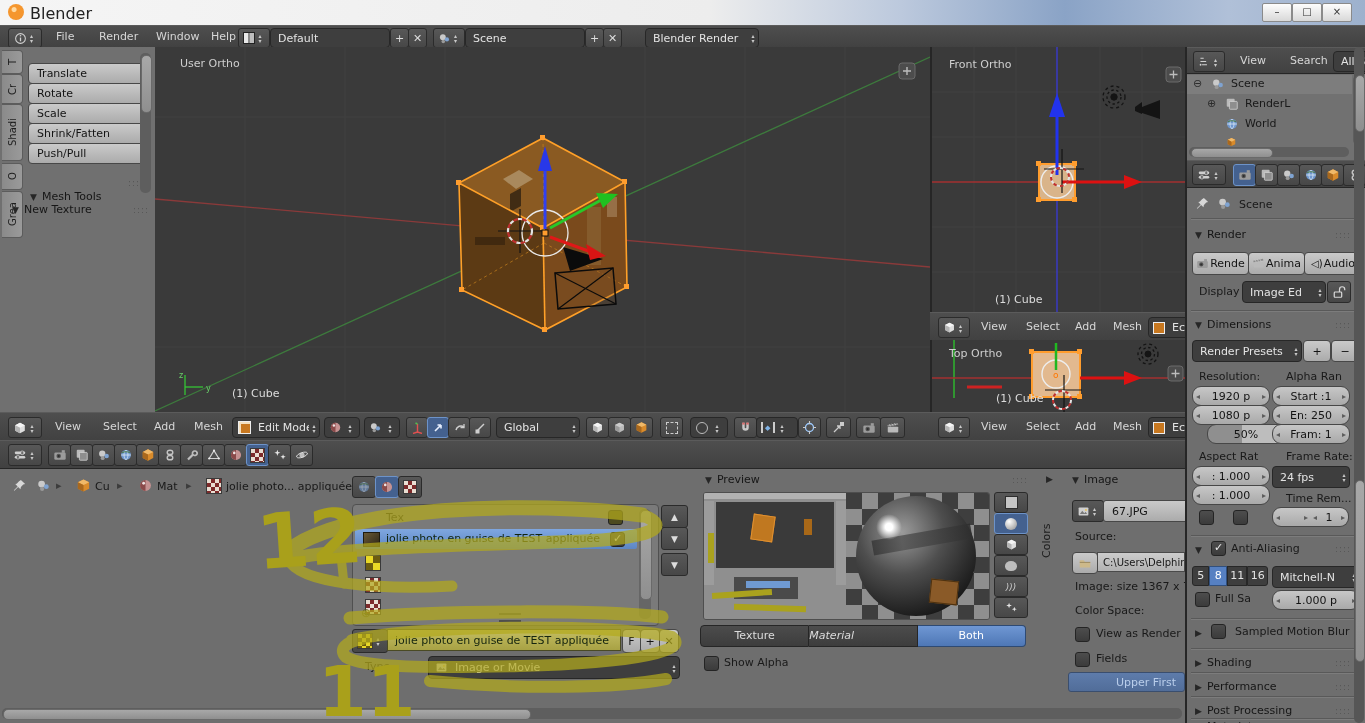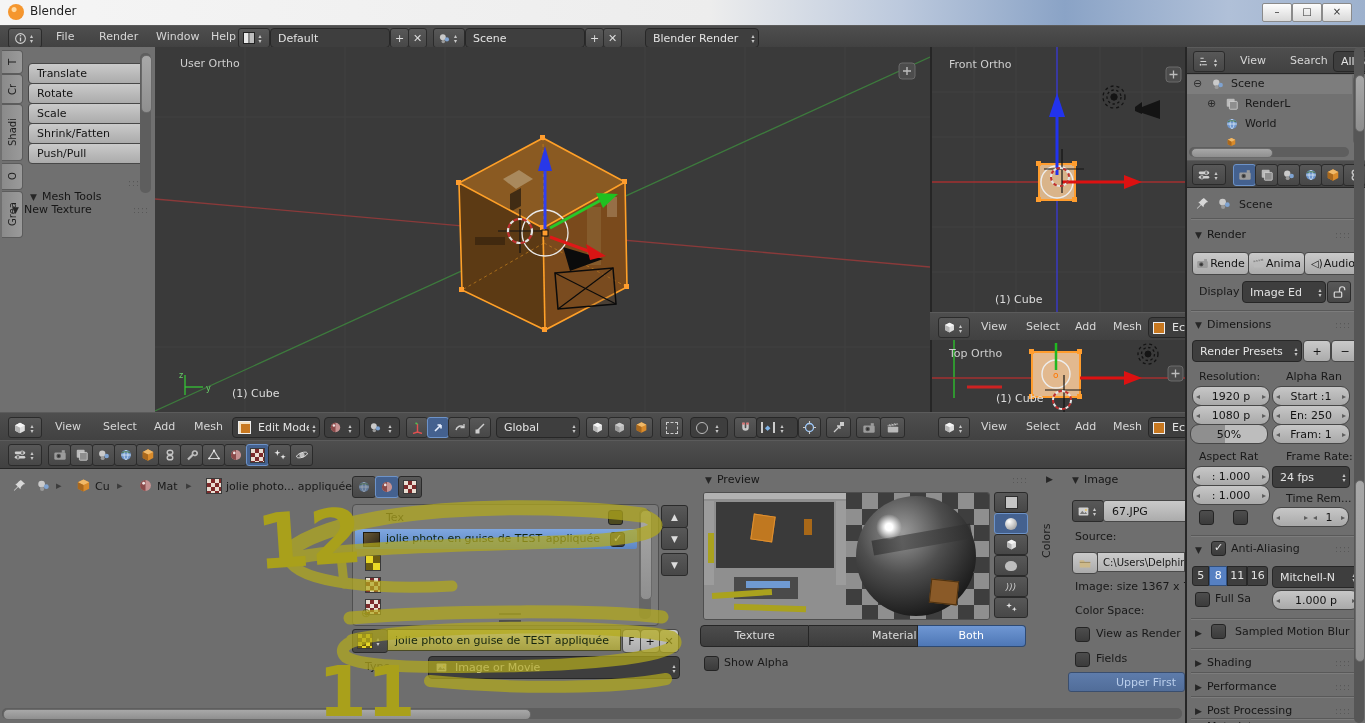--- a/index.html
+++ b/index.html
@@ -148,21 +148,21 @@
       <circle cx="6" cy="6" r="2.4" fill="#c8c8c8" opacity=".8"></circle>
       <path d="M2.2 8a5.8 5.8 0 0 0 11.6 0z" fill="#5d5d5d"></path>
     </symbol>
 </svg>
 
 <div class="ab" style="left:0;top:0;width:1365px;height:25px;
             background:linear-gradient(90deg,#f5f5f5 0%,#ededed 52%,#bcc9dd 66%,#8aa3c6 78%,#b0c0d8 90%,#9db1cd 100%);
             border-bottom:1px solid #9a9a9a;">
   <div class="ab" style="left:8px;top:4px;width:16px;height:16px;border-radius:50%;
               background:radial-gradient(circle at 38% 35%,#ffd9a0 0 2px,#f5962e 3px 68%,#c96a14 100%);"></div>
-  <span class="ab" style="left:30px;top:4px;color:#222;font-size:12px;">Blender</span>
+  <span class="ab" style="left:30px;top:4px;color:#222;font-size:16px;">Blender</span>
   <div class="winbtn" style="left:1262px;">–</div>
   <div class="winbtn" style="left:1292px;">□</div>
   <div class="winbtn" style="left:1322px;">×</div>
 </div>
 
 <div class="ab hdrbar" style="left:0;top:25px;width:1365px;height:22px;">
   <div class="ibox" style="left:8px;top:2px;width:32px;height:18px;">
     <svg class="ic" width="13" height="13">
         <use href="#s-info"></use>
       </svg>
@@ -718,21 +718,21 @@
   <div class="pill" style="left:5px;top:226px;width:76px;height:18px;">
       <span class="ar">◂</span>
       <span class="pv">1920 p</span>
       <span class="ar">▸</span>
     </div>
   <div class="pill" style="left:5px;top:245px;width:76px;height:18px;">
       <span class="ar">◂</span>
       <span class="pv">1080 p</span>
       <span class="ar">▸</span>
     </div>
-  <div class="pill" style="left:3px;top:264px;width:76px;height:18px;background:linear-gradient(90deg,#8f8f8f 0 45%,#bdbdbd 45%);">
+  <div class="pill" style="left:20px;top:264px;width:76px;height:18px;background:linear-gradient(90deg,#8f8f8f 0 45%,#bdbdbd 45%);">
       <span class="pv">50%</span>
     </div>
 
   <div class="pill" style="left:85px;top:226px;width:76px;height:18px;">
       <span class="ar">◂</span>
       <span class="pv">Start :1</span>
       <span class="ar">▸</span>
     </div>
   <div class="pill" style="left:85px;top:245px;width:76px;height:18px;">
       <span class="ar">◂</span>
@@ -1033,21 +1033,21 @@
       <span style="font-style:italic;">)))</span>
     </div>
   <div class="ibox" style="left:994px;top:157px;width:32px;height:19px;">
       <svg class="ic" width="13" height="13">
         <use href="#s-spark"></use>
       </svg>
     </div>
 
   <div class="ab" style="left:700px;top:185px;width:326px;height:22px;display:flex;">
     <div style="flex:1;background:linear-gradient(#4c4c4c,#3d3d3d);border:1px solid #262626;border-radius:4px 0 0 4px;color:#dcdcdc;text-align:center;line-height:20px;">Texture</div>
-    <div style="flex:1;background:linear-gradient(#4c4c4c,#3d3d3d);border:1px solid #262626;border-left:none;color:#dcdcdc;text-align:right;line-height:20px;">Material</div>
+    <div style="flex:1;background:linear-gradient(#4c4c4c,#3d3d3d);border:1px solid #262626;border-left:none;color:#dcdcdc;text-align:left;line-height:20px;font-style:italic;">Material</div>
     <div style="flex:1;background:linear-gradient(#6f97d3,#4e77b5);border:1px solid #2e4a73;border-left:none;border-radius:0 4px 4px 0;color:#fff;text-align:center;line-height:20px;">Both</div>
   </div>
   <div class="chk" style="left:704px;top:216px;"></div>
   <span class="ab dk" style="left:724px;top:216px;">Show Alpha</span>
 
   <span class="ab tri" style="left:1046px;top:34px;">▶</span>
   <span class="ab" style="left:1040px;top:48px;height:70px;color:#1c1c1c;font-size:11px;writing-mode:vertical-rl;transform:rotate(180deg);">Colors</span>
 
   <div class="phdr" style="left:1072px;top:33px;">
     <span class="tri">▼</span><span>Image</span>

